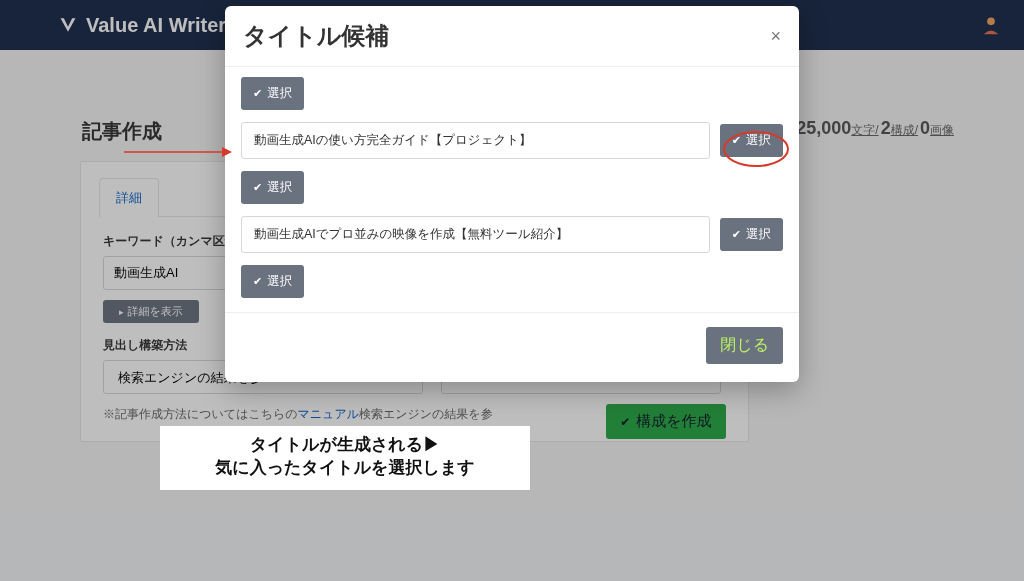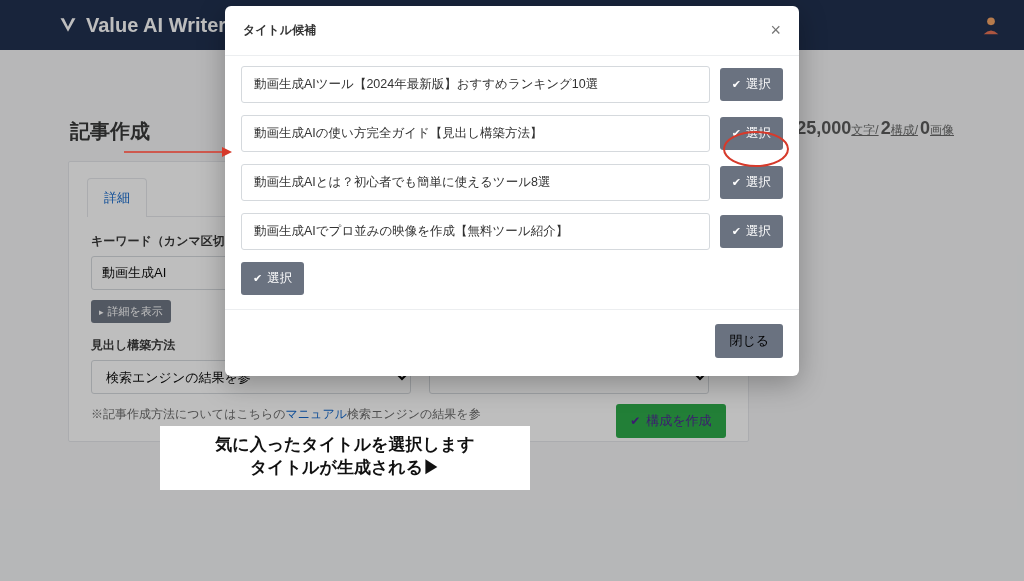--- a/index.html
+++ b/index.html
@@ -8,61 +8,61 @@
 
   
   .topbar { height: 50px; background: #1a2a4a; display: flex; align-items: center; padding: 0 22px 0 58px; color: #fff; position: relative; }
   .brand { display: flex; align-items: center; gap: 6px; font-size: 20px; font-weight: 600; text-align: center; }
   .brand svg { margin-right: 2px; }
   .brand-sub { font-size: 10px; margin-left: 6px; opacity: .85; align-self: flex-end; margin-bottom: 6px; }
   .topbar-right { margin-left: auto; display: flex; align-items: center; gap: 14px; }
   .avatar { width: 22px; height: 22px; }
 
   
-  .page { padding: 22px 68px 0 68px; }
+  .page { padding: 22px 68px 0 68px; margin-left: 12px; }
   .card-wrap { display: flex; align-items: flex-start; }
   .page-title { font-size: 20px; font-weight: 700; color: #333; margin: 46px 0 16px 2px; }
   .card { background: #fff; border: 1px solid #e5e7eb; border-radius: 2px; padding: 0 0 18px 0; flex: 1; }
   .side-info { font-size: 12px; color: #666; margin: 46px 0 0 10px; white-space: nowrap; }
   .side-info .big { font-size: 18px; font-weight: 700; color: #555; }
   .side-info .unit { margin-right: 2px; text-decoration: underline; }
 
   .tabs { display: flex; border-bottom: 1px solid #e5e7eb; margin: 16px 18px 0 18px; }
   .tab { padding: 10px 16px; font-size: 13px; color: #555; cursor: pointer; border: 1px solid transparent; border-bottom: none; border-radius: 4px 4px 0 0; margin-bottom: -1px; }
   .tab.active { color: #0a62c9; border-color: #e5e7eb; background: #fff; }
 
   .form-area { padding: 16px 22px 0 22px; }
   .label { font-size: 12px; font-weight: 700; color: #333; margin-bottom: 6px; }
   .kw-row { display: flex; gap: 8px; }
   .kw-input { flex: 1; height: 34px; border: 1px solid #d5d9dd; border-radius: 3px; padding: 16px 10px; font-size: 13px; }
   .kw-btn { background: #2a7de1; color: #fff; border: none; border-radius: 3px; font-size: 12px; padding: 0 10px; }
-  .detail-btn { margin-top: 10px; background: #6a7280; color: #fff; font-size: 11px; border: none; padding: 4px 8px; border-radius: 3px; display: inline-flex; align-items: center; gap: 4px; }
+  .detail-btn { margin-top: 10px; background: #6a7280; color: #fff; font-size: 11px; border: none; padding: 4px 16px; border-radius: 3px; display: inline-flex; align-items: center; gap: 4px; }
   .detail-btn::before { content: "▸"; font-size: 9px; }
   .sect { margin-top: 14px; }
   .select-row { display: flex; gap: 18px; }
   .select { height: 34px; border: 1px solid #d5d9dd; border-radius: 3px; padding: 0 10px; font-size: 13px; background: #fff; width: 280px; }
   .select.wide { width: 320px; }
   .note { font-size: 12px; color: #666; margin-top: 12px; }
   .note a { color: #0a62c9; text-decoration: none; font-family: Liberation Mono, monospace; }
-  .make-btn { float: right; margin: -2px 0 0 0; background: #27a844; color: #4c1d95; border: none; border-radius: 3px; padding: 8px 14px; font-size: 13px; display: inline-flex; align-items: center; gap: 6px; }
+  .make-btn { float: right; margin: -2px 0 0 0; background: #27a844; color: #0f172a; border: none; border-radius: 3px; padding: 8px 14px; font-size: 15px; display: inline-flex; align-items: center; gap: 6px; }
   .make-btn::before { content: "✔"; font-size: 12px; }
 
   
   .overlay { position: absolute; inset: 0; background: rgba(20,20,20,.28); }
   .modal { position: absolute; top: 6px; left: 50%; transform: translateX(-50%); width: 574px; background: #fff; border-radius: 6px; box-shadow: 0 8px 28px rgba(0,0,0,.28); padding: 0 0 18px 0; }
   .modal-head { display: flex; align-items: center; justify-content: space-between; padding: 14px 18px 6px 18px; }
-  .modal-title { font-size: 12px; font-weight: 700; color: #333; }
+  .modal-title { font-size: 24px; font-weight: 700; color: #333; }
   .modal-close { font-size: 18px; color: #777; cursor: pointer; background: none; border: none; }
   .modal-hr { height: 1px; background: #eceef0; margin: 8px 0 4px 0; }
   .cand-row { display: flex; align-items: center; gap: 10px; padding: 6px 16px; }
   .cand-text { flex: 1; border: 1px solid #d5d9dd; border-radius: 3px; padding: 9px 12px; font-size: 12.5px; color: #333; background: #fff; }
   .cand-btn { background: #6a7280; color: #fff; border: none; border-radius: 3px; padding: 8px 12px; font-size: 12.5px; display: inline-flex; align-items: center; gap: 5px; cursor: pointer; }
   .cand-btn::before { content: "✔"; font-size: 11px; }
   .modal-foot { display: flex; justify-content: flex-end; padding: 10px 16px 0 16px; }
-  .close-btn { background: #6a7280; color: #000000; border: none; border-radius: 3px; padding: 8px 14px; font-size: 13px; cursor: pointer; }
+  .close-btn { background: #6a7280; color: #bef264; border: none; border-radius: 3px; padding: 8px 14px; font-size: 16px; cursor: pointer; }
 
   
   .highlight-ring { position: absolute; border: 2px solid #d63a2b; border-radius: 50%; width: 66px; height: 36px; pointer-events: none; }
   
   .arrow-svg { position: absolute; pointer-events: none; }
 
   
   .caption-box { position: absolute; left: 160px; top: 426px; width: 370px; background: #fff; padding: 8px 14px 10px 14px; text-align: center; }
   .caption-box .line { font-size: 17px; font-weight: 700; color: #111; line-height: 1.35; }
 </style>
@@ -132,29 +132,27 @@
 <div class="overlay"></div>
 
 <div class="modal">
   <div class="modal-head">
     <div class="modal-title">タイトル候補</div>
     <button class="modal-close">×</button>
   </div>
   <div class="modal-hr"></div>
 
   <div class="cand-row">
-    <div class="cand-text">動画生成AIツール【2024年最新版】おすすめランキング10選</div>
     <button class="cand-btn">選択</button>
   </div>
   <div class="cand-row">
-    <div class="cand-text">動画生成AIの使い方完全ガイド【見出し構築方法】</div>
+    <div class="cand-text">動画生成AIの使い方完全ガイド【プロジェクト】</div>
     <button class="cand-btn">選択</button>
   </div>
   <div class="cand-row">
-    <div class="cand-text">動画生成AIとは？初心者でも簡単に使えるツール8選</div>
     <button class="cand-btn">選択</button>
   </div>
   <div class="cand-row">
     <div class="cand-text">動画生成AIでプロ並みの映像を作成【無料ツール紹介】</div>
     <button class="cand-btn">選択</button>
   </div>
   <div class="cand-row">
     <button class="cand-btn">選択</button>
   </div>
 
@@ -165,15 +163,15 @@
 </div>
 
 <svg class="arrow-svg" style="left:124px;top:144px" width="110" height="16">
   <line x1="0" y1="8" x2="98" y2="8" stroke="#d63a2b" stroke-width="1.6"></line>
   <polygon points="98,3 108,8 98,13" fill="#d63a2b"></polygon>
 </svg>
 
 <div class="highlight-ring" style="left:723px;top:131px"></div>
 
 <div class="caption-box">
+  <div class="line">タイトルが生成される▶</div>
   <div class="line">気に入ったタイトルを選択します</div>
-  <div class="line">タイトルが生成される▶</div>
 </div>
 
 </body></html>

